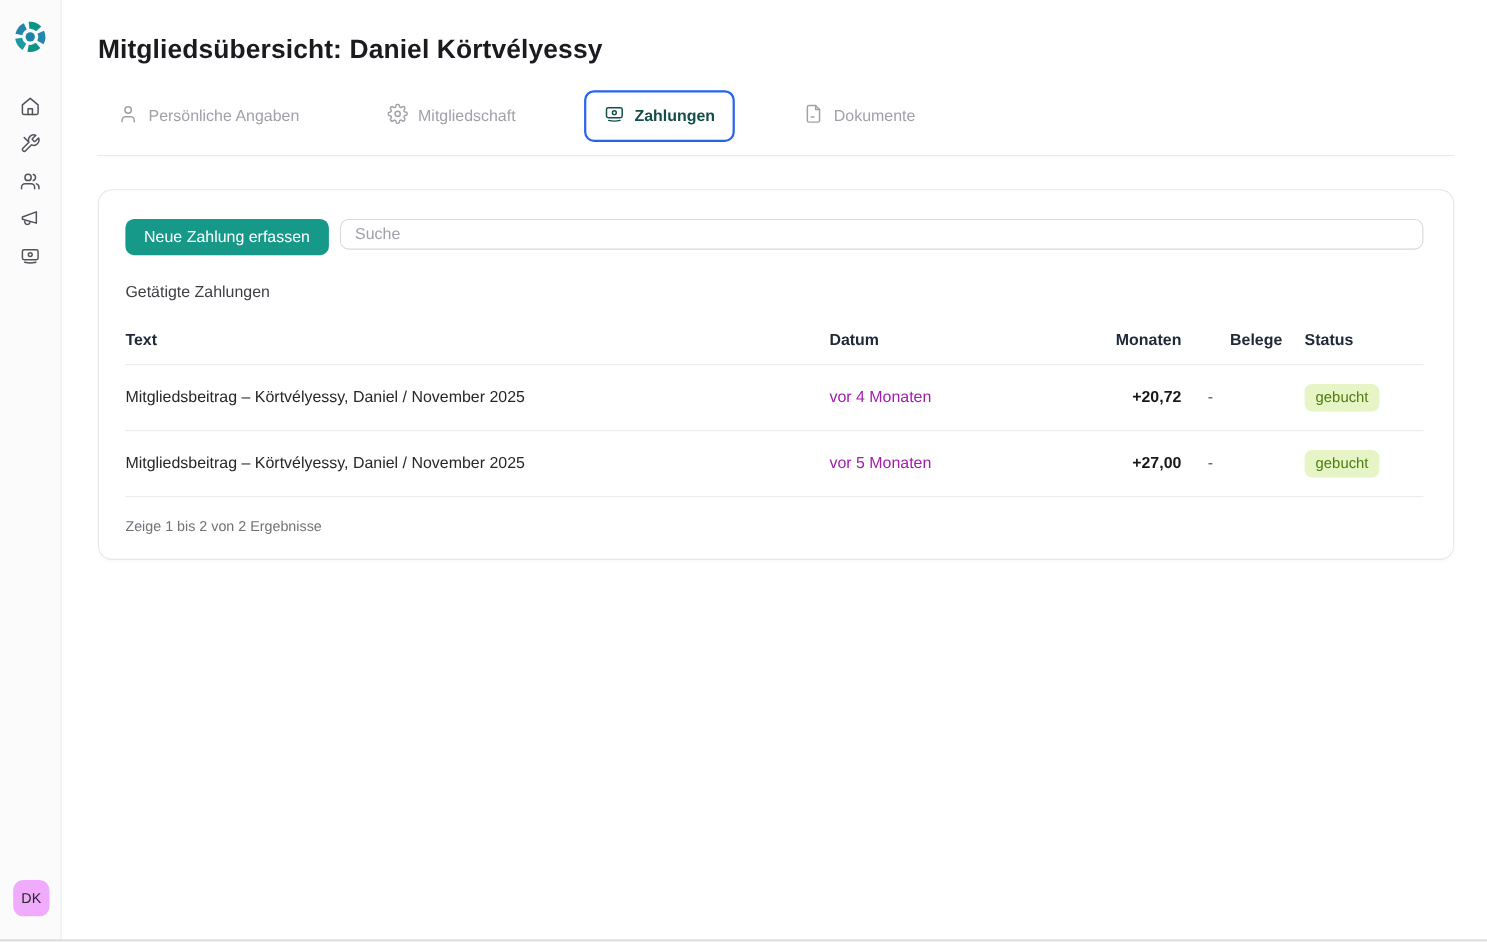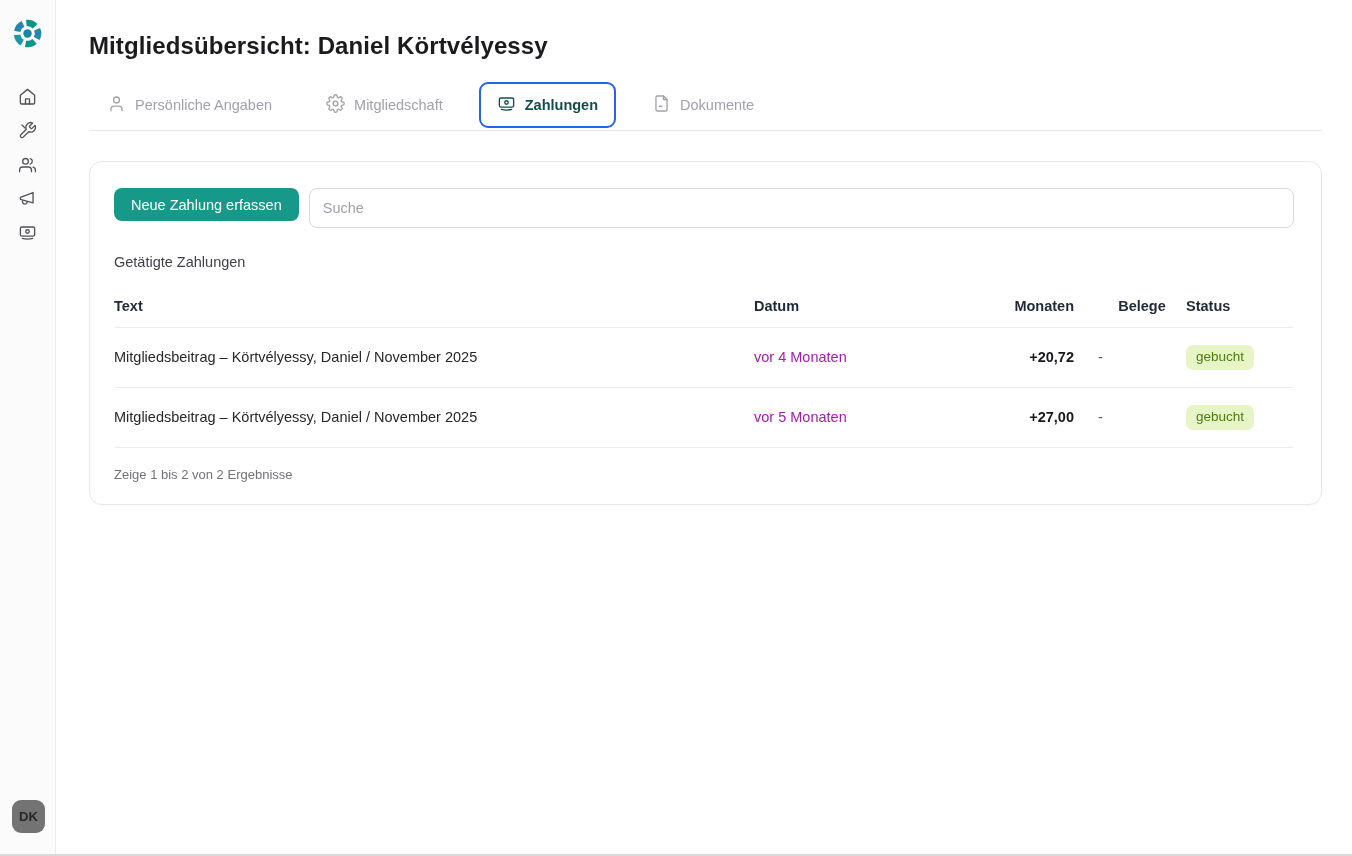--- a/index.html
+++ b/index.html
@@ -16,31 +16,31 @@
   }
   .logo { margin-top:17px; width:33px; height:33px; cursor:pointer; }
   .nav { margin-top:36px; display:flex; flex-direction:column; gap:14px; align-items:center; }
   .nav-btn {
     width:34px; height:20px; display:flex; align-items:center; justify-content:center;
     color:#52525b; cursor:pointer; background:none; border:none;
   }
   .nav-btn svg { width:19px; height:19px; }
   .avatar {
     position:absolute; bottom:23px; left:12px; width:33px; height:33px;
-    background:#737373; border-radius:9px; display:flex; align-items:center; justify-content:center;
-    font-size:13px; font-weight:700; color:#27272a; cursor:pointer; letter-spacing:.2px;
+    background:#f0abfc; border-radius:9px; display:flex; align-items:center; justify-content:center;
+    font-size:13px; font-weight:400; color:#27272a; cursor:pointer; letter-spacing:.2px;
   }
   
   .main { position:absolute; left:56px; top:0; right:0; bottom:0; padding:0 30px 0 33px; }
   .page-title { margin-top:32px; font-size:24px; font-weight:700; color:#1b1b1f; letter-spacing:.1px; }
   .meta { margin-top:16px; font-size:13px; color:#4b4b52; }
   
   .tabs {
     margin-top:22px; display:flex; align-items:center;
-    border-bottom:1px solid #e7e7ea; padding-bottom:2px;
+    border-bottom:1px solid #e7e7ea; padding-bottom:12px;gap:26px;
   }
   .tab {
     display:flex; align-items:center; gap:9px; padding:10px 16px; margin-right:18px;
     font-size:14.5px; font-weight:500; color:#a1a1aa; cursor:pointer;
     border:2px solid transparent; border-radius:9px; background:none; white-space:nowrap;
   }
   .tab svg { width:19px; height:19px; flex:0 0 auto; }
   .tab.active { border-color:#2563eb; color:#134e4a; font-weight:700; }
   
   .card {
@@ -48,21 +48,21 @@
     padding:26px 27px 22px 24px; background:#fff;
     box-shadow:0 1px 2px rgba(0,0,0,.02);
   }
   .toolbar { display:flex; gap:10px; align-items:stretch; }
   .btn-primary {
     background:#179989; color:#ffffff; border:none; border-radius:8px;
     height:33px; padding:0 17px; font-size:14.5px; font-weight:500;
     font-family:inherit; cursor:pointer; white-space:nowrap;
   }
   .search-input {
-    flex:1; height:40px; border:1px solid #d9d9de; border-radius:8px;
+    flex:1; height:28px; border:1px solid #d9d9de; border-radius:8px;
     padding:0 13px; font-size:14.5px; font-family:inherit; color:#27272a; outline:none;
   }
   .search-input::placeholder { color:#a1a1aa; }
   .section-label { margin-top:26px; font-size:14.5px; color:#3f3f46; }
   
   table { width:100%; border-collapse:collapse; margin-top:22px; table-layout:fixed; }
   col.c-text { width:640px; } col.c-datum { width:232px; } col.c-betrag { width:88px; }
   col.c-belege { width:112px; } col.c-status { width:auto; }
   th {
     text-align:left; font-size:14.5px; font-weight:700; color:#1f2937;

